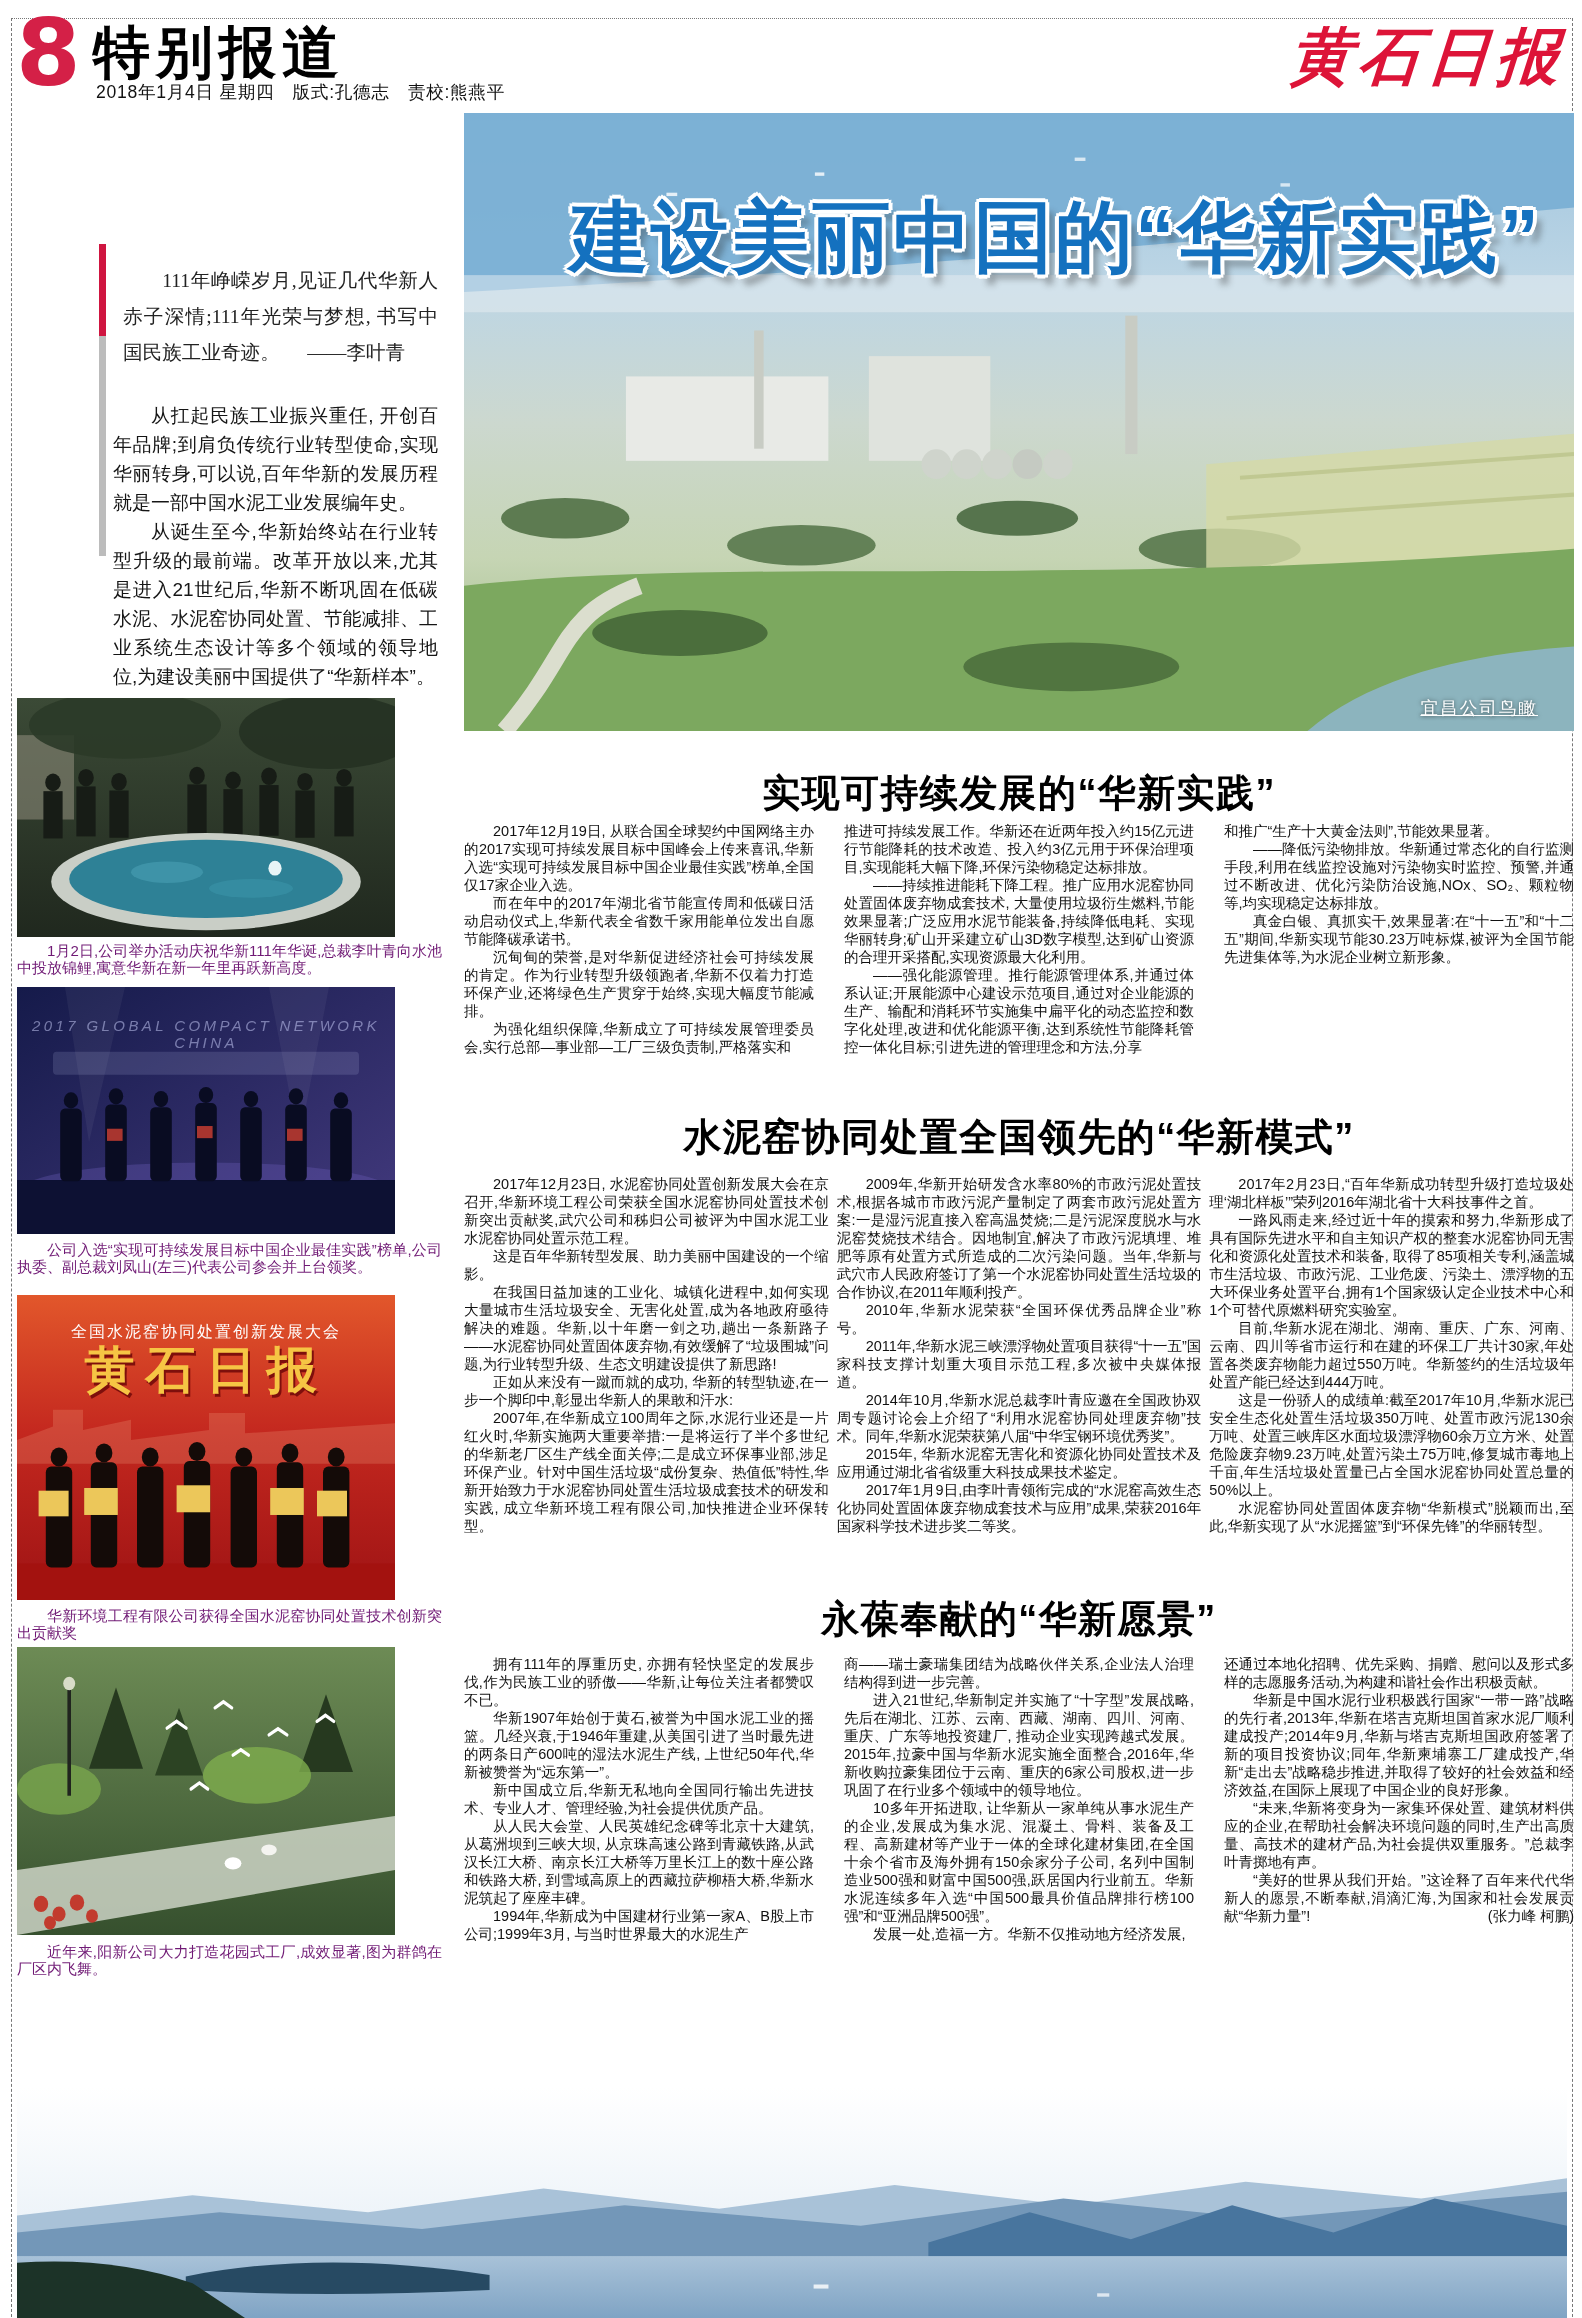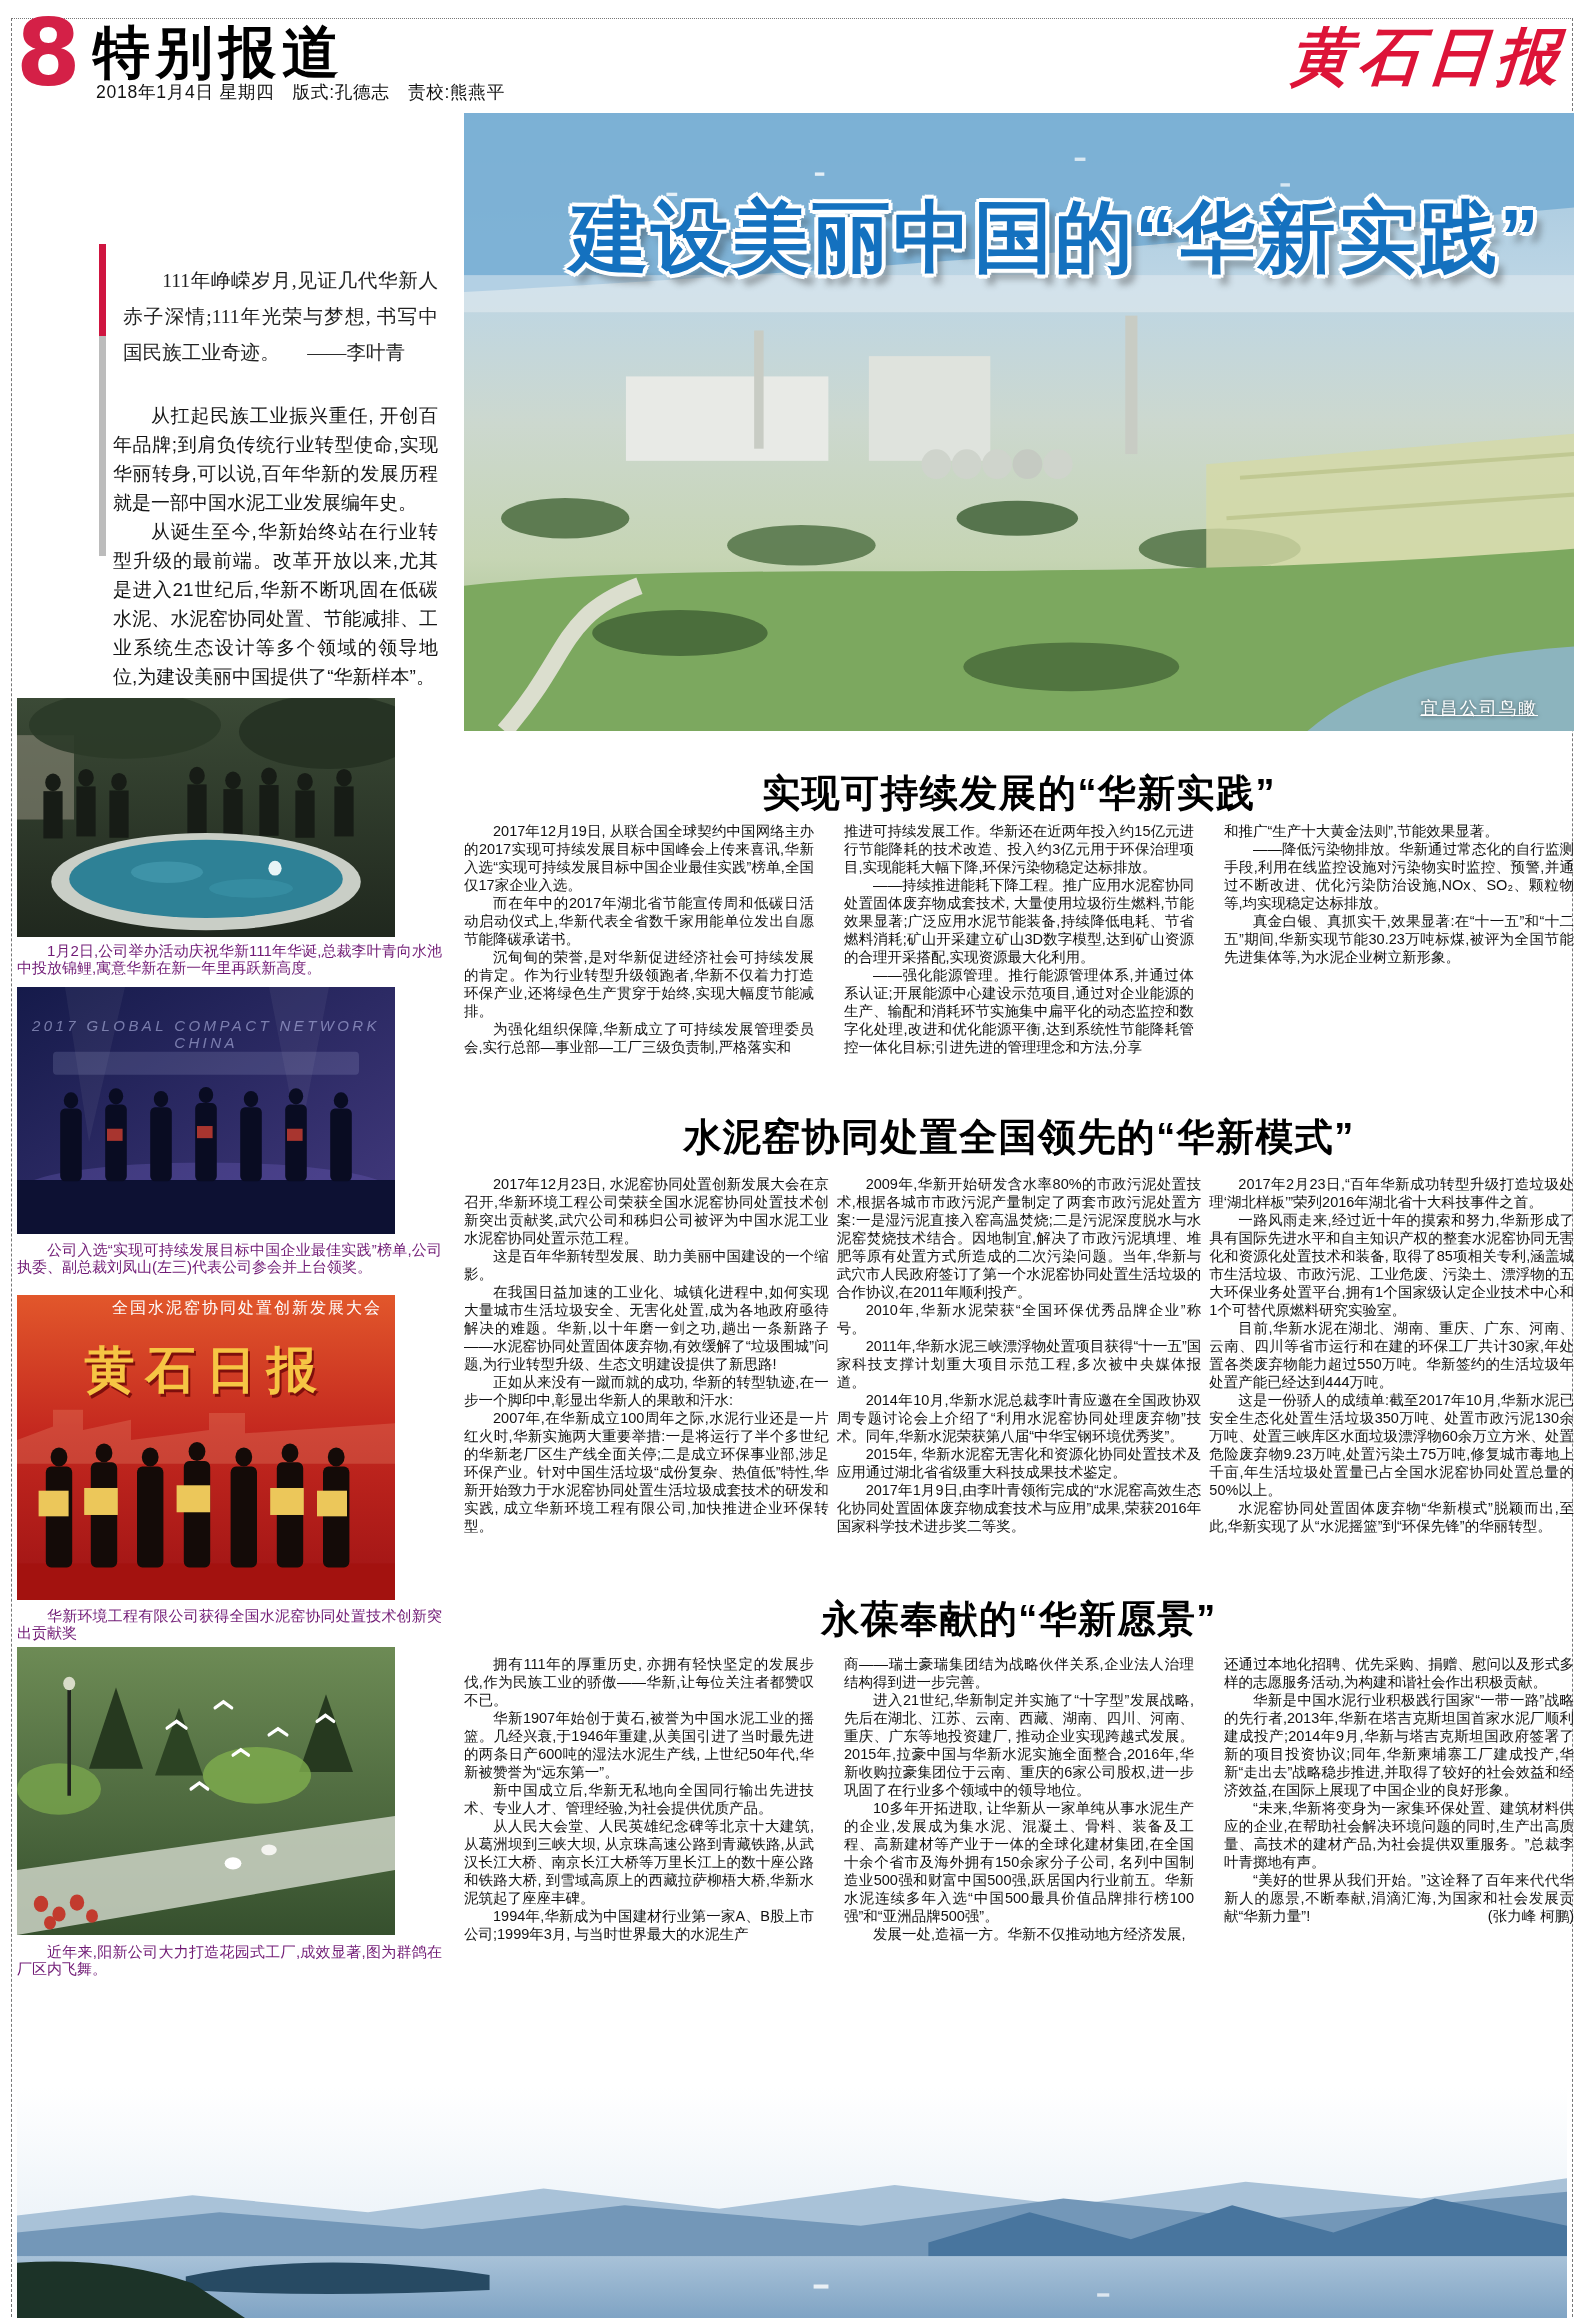--- a/index.html
+++ b/index.html
@@ -40,21 +40,21 @@
   .lphoto{left:17px;width:378px;overflow:hidden;}
   .lphoto svg{position:absolute;left:0;top:0;width:100%;height:100%;}
   .pcaption{left:17px;width:425px;font-size:15px;line-height:17px;text-align:justify;color:#701a75;}
   .pcaption p{margin:0;text-indent:2em;}
   #photo1{top:698px;height:239px;}   #caption1{top:942px;}
   #photo2{top:987px;height:247px;}   #caption2{top:1241px;}
   #photo3{top:1295px;height:305px;}   #caption3{top:1607px;}
   #photo4{top:1647px;height:288px;}   #caption4{top:1943px;}
   .photo-overlay{position:absolute;width:100%;text-align:center;}
   #backdrop-text{top:30px;color:#cfd4ff;opacity:.5;font-size:15px;letter-spacing:3.4px;font-style:italic;}
-  #banner-line1{top:3px;color:#ffffff;font-size:16px;letter-spacing:2px;padding-left:41px;}
+  #banner-line1{top:27px;color:#ffffff;font-size:16px;letter-spacing:2px;}
   #banner-line2{top:42px;color:#f6c544;font-size:50px;font-weight:900;letter-spacing:10.8px;
     text-shadow:2px 2.7px 0 #7e0f0c;}
   
   .art-title{left:464px;width:1110px;text-align:center;font-size:38px;font-weight:900;
     letter-spacing:1.4px;color:#000;white-space:nowrap;}
   #a1-title{top:768px;} #a2-title{top:1112px;} #a3-title{top:1594px;}
   .art-body{left:464px;width:1110px;display:flex;gap:30px;}
   #a1-body{top:822px;} #a2-body{top:1175px;gap:8px;} #a3-body{top:1655px;}
   .col{flex:1 1 0;font-size:14.5px;line-height:18px;text-align:justify;color:#111;}
   .col .para{margin:0;text-indent:2em;}
@@ -296,21 +296,21 @@
 <div class="abs art-title" id="a1-title">实现可持续发展的“华新实践”</div>
 <div class="abs art-body" id="a1-body">
   <div class="col">
       <p class="para">2017年12月19日, 从联合国全球契约中国网络主办的2017实现可持续发展目标中国峰会上传来喜讯,华新入选“实现可持续发展目标中国企业最佳实践”榜单,全国仅17家企业入选。</p>
       <p class="para">而在年中的2017年湖北省节能宣传周和低碳日活动启动仪式上,华新代表全省数千家用能单位发出自愿节能降碳承诺书。</p>
       <p class="para">沉甸甸的荣誉,是对华新促进经济社会可持续发展的肯定。作为行业转型升级领跑者,华新不仅着力打造环保产业,还将绿色生产贯穿于始终,实现大幅度节能减排。</p>
       <p class="para">为强化组织保障,华新成立了可持续发展管理委员会,实行总部—事业部—工厂三级负责制,严格落实和</p>
     </div>
   <div class="col">
       <p class="para cont">推进可持续发展工作。华新还在近两年投入约15亿元进行节能降耗的技术改造、投入约3亿元用于环保治理项目,实现能耗大幅下降,环保污染物稳定达标排放。</p>
-      <p class="para">——持续推进能耗下降工程。推广应用水泥窑协同处置固体废弃物成套技术, 大量使用垃圾衍生燃料,节能效果显著;广泛应用水泥节能装备,持续降低电耗、节省燃料消耗;矿山开采建立矿山3D数字模型,达到矿山资源的合理开采搭配,实现资源最大化利用。</p>
+      <p class="para">——持续推进能耗下降工程。推广应用水泥窑协同处置固体废弃物成套技术, 大量使用垃圾衍生燃料,节能效果显著;广泛应用水泥节能装备,持续降低电耗、实现华丽转身;矿山开采建立矿山3D数字模型,达到矿山资源的合理开采搭配,实现资源最大化利用。</p>
       <p class="para">——强化能源管理。推行能源管理体系,并通过体系认证;开展能源中心建设示范项目,通过对企业能源的生产、输配和消耗环节实施集中扁平化的动态监控和数字化处理,改进和优化能源平衡,达到系统性节能降耗管控一体化目标;引进先进的管理理念和方法,分享</p>
     </div>
   <div class="col">
       <p class="para cont">和推广“生产十大黄金法则”,节能效果显著。</p>
       <p class="para">——降低污染物排放。华新通过常态化的自行监测手段,利用在线监控设施对污染物实时监控、预警,并通过不断改进、优化污染防治设施,NOx、SO₂、颗粒物等,均实现稳定达标排放。</p>
       <p class="para">真金白银、真抓实干,效果显著:在“十一五”和“十二五”期间,华新实现节能30.23万吨标煤,被评为全国节能先进集体等,为水泥企业树立新形象。</p>
     </div>
 </div>
 
 <div class="abs art-title" id="a2-title">水泥窑协同处置全国领先的“华新模式”</div>

